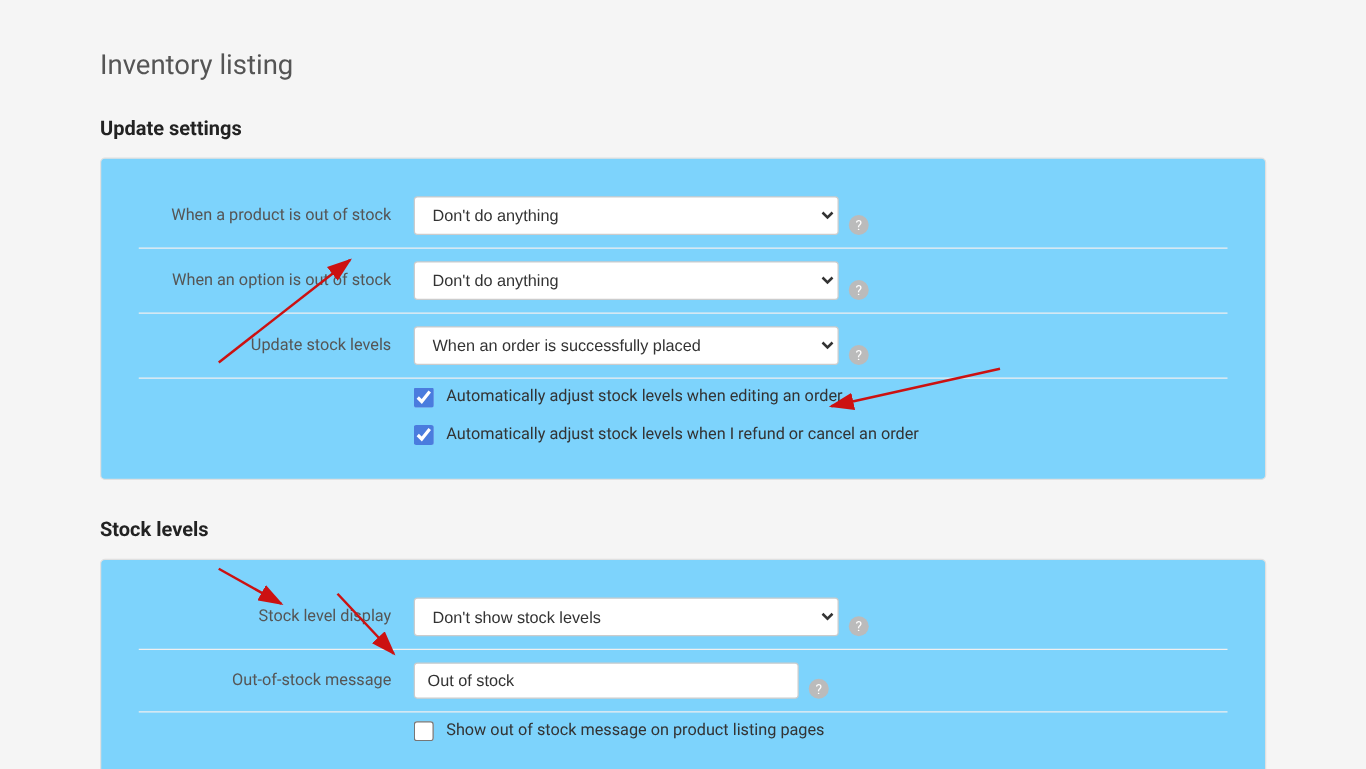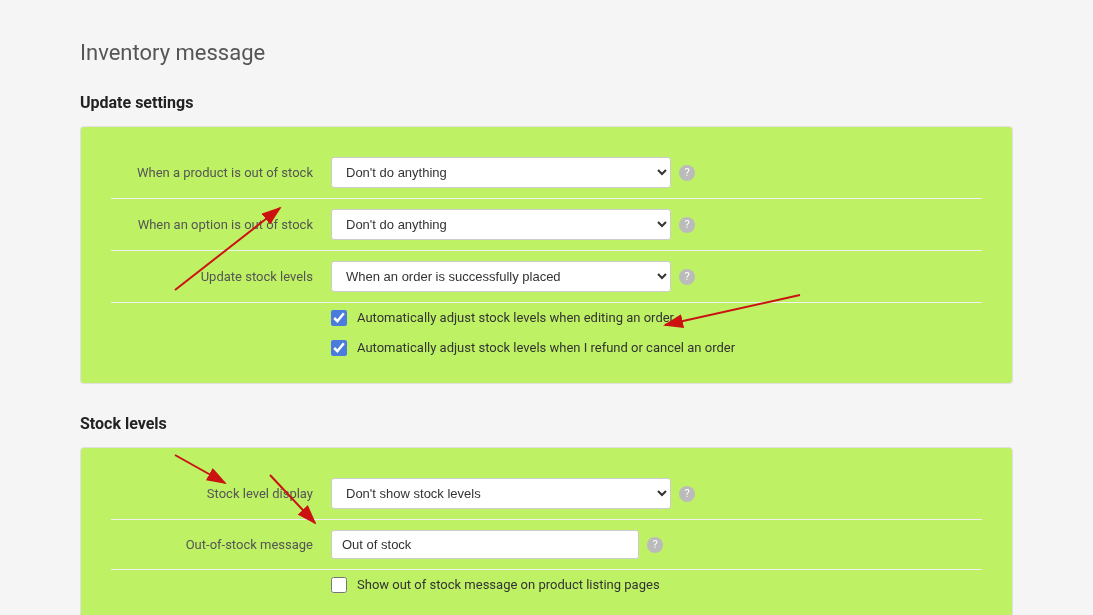--- a/index.html
+++ b/index.html
@@ -21,21 +21,21 @@
       color: #555;
       margin-bottom: 28px;
     }
     .section-title {
       font-size: 16px;
       font-weight: 700;
       color: #222;
       margin-bottom: 14px;
     }
     .card {
-      background: #bef264;
+      background: #7dd3fc;
       border: 1px solid #e0e0e0;
       border-radius: 4px;
       padding: 20px 30px;
       margin-bottom: 30px;
     }
     .form-row {
       display: flex;
       align-items: center;
       padding: 10px 0;
       border-bottom: 1px solid #f0f0f0;
@@ -46,21 +46,21 @@
     .form-label {
       width: 220px;
       text-align: right;
       padding-right: 18px;
       color: #555;
       font-size: 13px;
       flex-shrink: 0;
     }
     .form-control-wrap {
       display: flex;
-      align-items: center;
+      align-items: flex-end;
       flex: 1;
     }
     select.form-select {
       width: 340px;
       padding: 6px 28px 6px 10px;
       border: 1px solid #ccc;
       border-radius: 3px;
       background: #fff;
       font-size: 13px;
       color: #333;
@@ -120,21 +120,21 @@
       width: 1093px;
       height: 615px;
       pointer-events: none;
     }
   </style>
 </head>
 <body>
 
 <div class="page-wrapper">
   <div class="page">
-    <h1 class="page-title">Inventory message</h1>
+    <h1 class="page-title">Inventory listing</h1>
 
     <h2 class="section-title">Update settings</h2>
     <div class="card">
 
       <div class="form-row">
         <label class="form-label">When a product is out of stock</label>
         <div class="form-control-wrap">
           <select class="form-select">
             <option>Don't do anything</option>
             <option>Set to out of stock</option>

